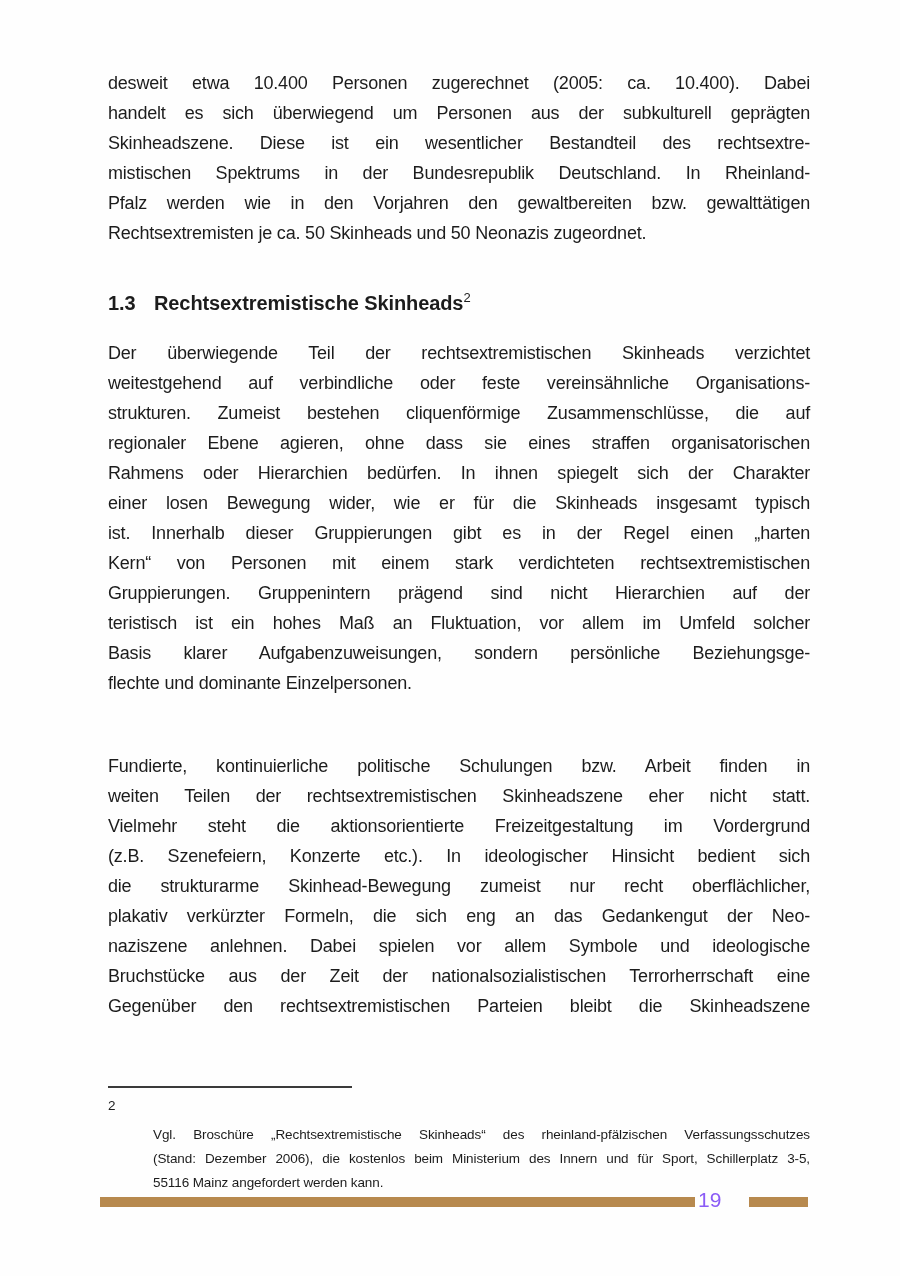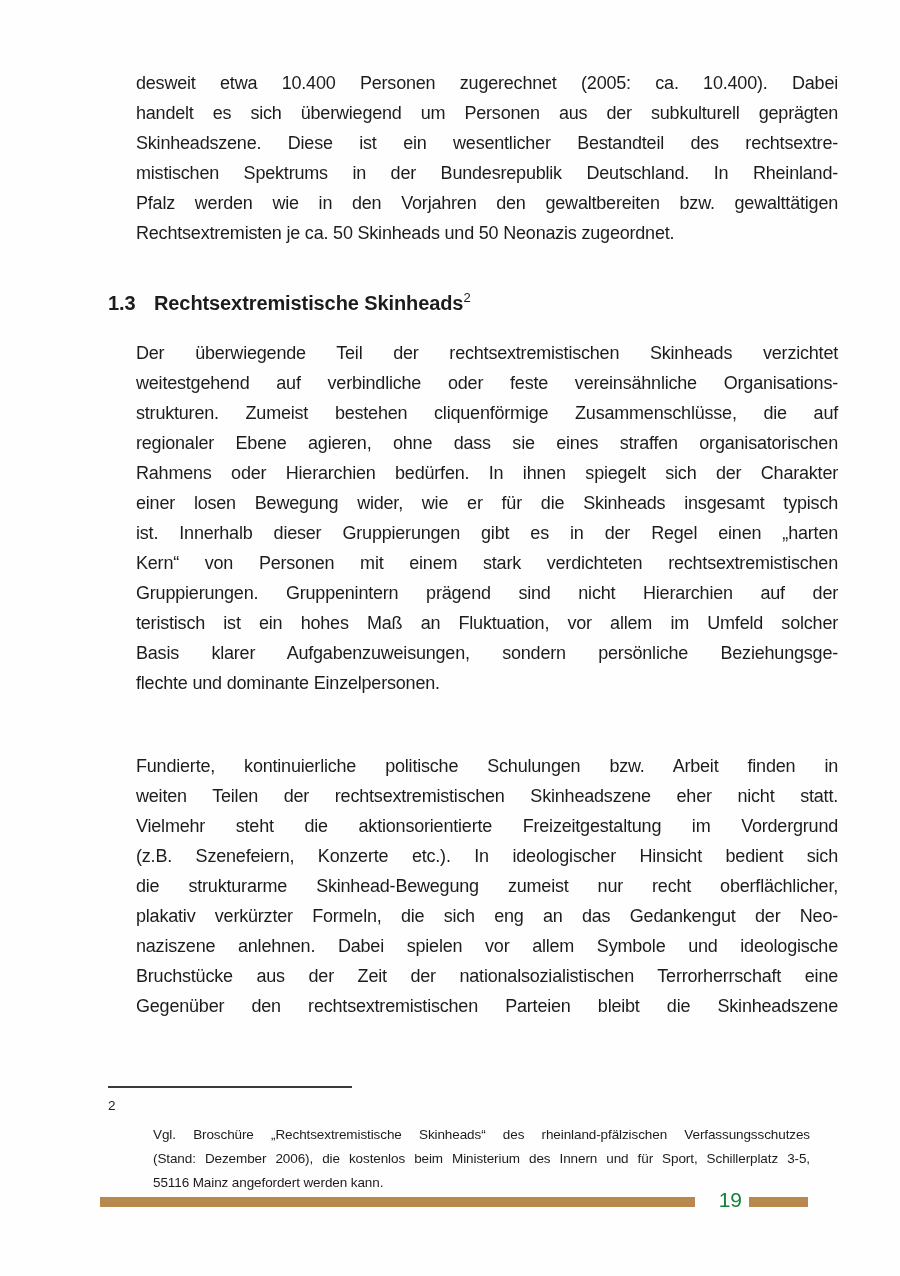--- a/index.html
+++ b/index.html
@@ -16,21 +16,20 @@
     color: #1c1c1c;
     overflow: hidden;
   }
   .para {
     position: absolute;
     left: 108px;
     width: 702px;
     font-size: 18px;
     letter-spacing: -0.2px;
     line-height: 30px;
-    margin-left: 28px;
   }
   .para .pline {
     white-space: nowrap;
     text-align: justify;
     text-align-last: justify;
   }
   .para .pline.last {
     text-align-last: left;
   }
   .para.justify-all .pline.last {
@@ -102,24 +101,24 @@
   }
   .bar-short {
     left: 749px;
     width: 59px;
   }
   .page-number {
     position: absolute;
     left: 698px;
     top: 1187px;
     width: 44px;
-    text-align: right;
+    text-align: left;
     font-size: 21px;
     line-height: 26px;
-    color: #15803d;
+    color: #8b5cf6;
   }
 </style>
 </head>
 <body>
 
 <div class="page">
 
   <div class="para" style="top:68px">
       <div class="pline">desweit etwa 10.400 Personen zugerechnet (2005: ca. 10.400). Dabei</div>
       <div class="pline">handelt es sich überwiegend um Personen aus der subkulturell geprägten</div>

